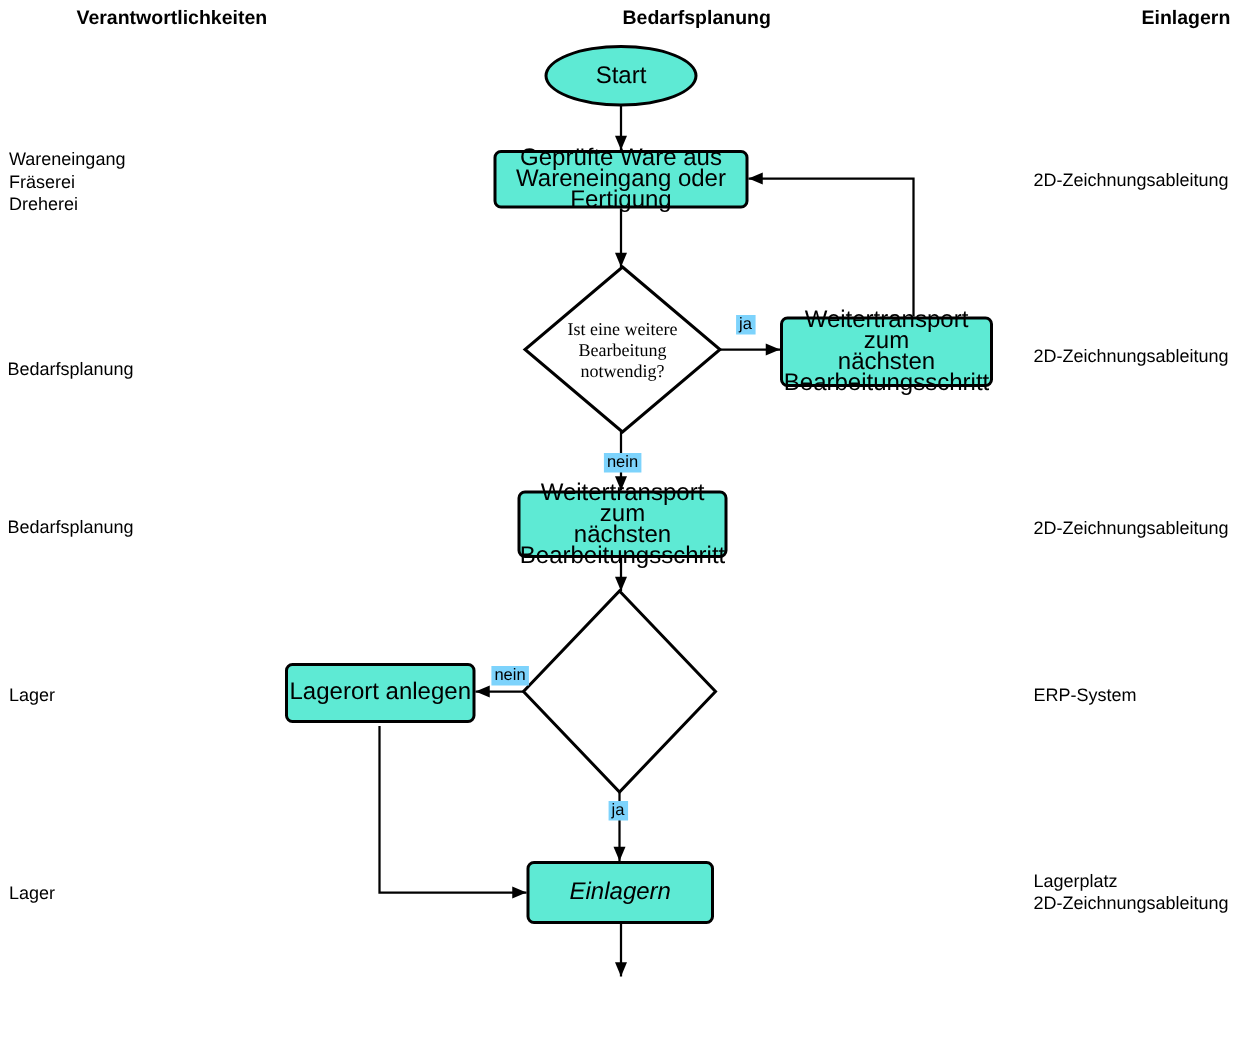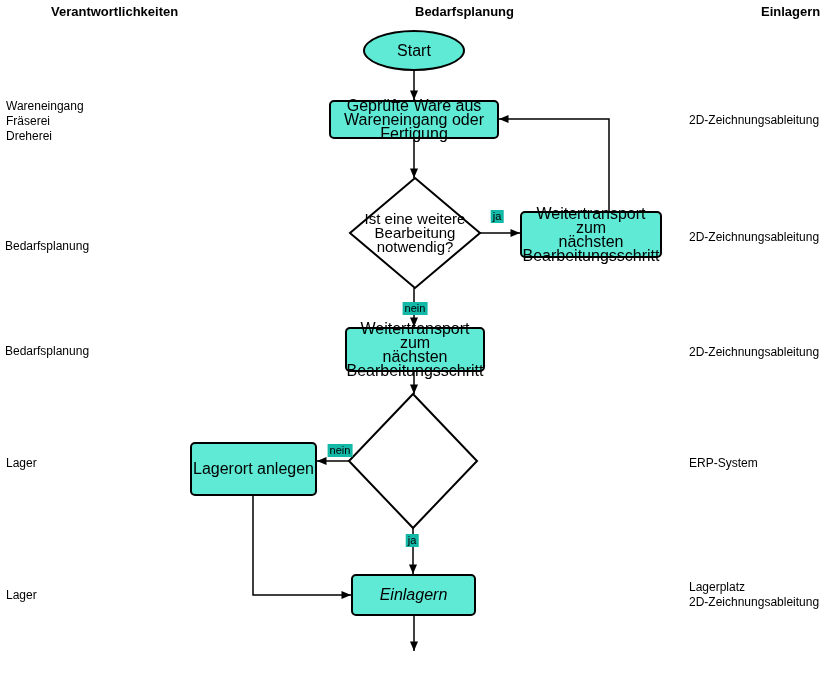--- a/index.html
+++ b/index.html
@@ -40,29 +40,30 @@
     white-space: pre-line;
   }
   .rect { border-radius: 5px; }
   .ellipse { border-radius: 50%; }
   .dtext {
     position: absolute;
     display: flex;
     align-items: center;
     justify-content: center;
     text-align: center;
-    font-size: 15px;
+    font-size: 12px;
     line-height: 14px;
     white-space: pre-line;
+    font-family: Liberation Serif, serif;
   }
   .elabel {
     position: absolute;
     font-size: 11px;
     line-height: 13px;
-    background: #14b8a6;
+    background: #7dd3fc;
     padding: 0 2px;
     transform: translateX(-50%);
     white-space: nowrap;
   }
 </style>
 </head>
 <body>
 
 <div class="canvas">
 
@@ -118,21 +119,21 @@
 
   <div class="node rect" style="left:520px; top:211px; width:142px; height:47px;">Weitertransport zum
 nächsten
 Bearbeitungsschritt</div>
 
   <div class="node rect" style="left:345px; top:327px; width:140px; height:45px;">Weitertransport zum
 nächsten
 Bearbeitungsschritt</div>
 
 
-  <div class="node rect" style="left:190px; top:442px; width:127px; height:54px;text-align:right;">Lagerort anlegen</div>
+  <div class="node rect" style="left:190px; top:442px; width:127px; height:40px;text-align:right;">Lagerort anlegen</div>
 
   <div class="node rect" style="left:351px; top:574px; width:125px; height:42px;font-style:italic;">Einlagern</div>
 
 
   <div class="elabel" style="left:497px; top:210px;">ja</div>
   <div class="elabel" style="left:415px; top:302px;">nein</div>
   <div class="elabel" style="left:340px; top:444px;">nein</div>
   <div class="elabel" style="left:412px; top:534px;">ja</div>
 
 </div>

